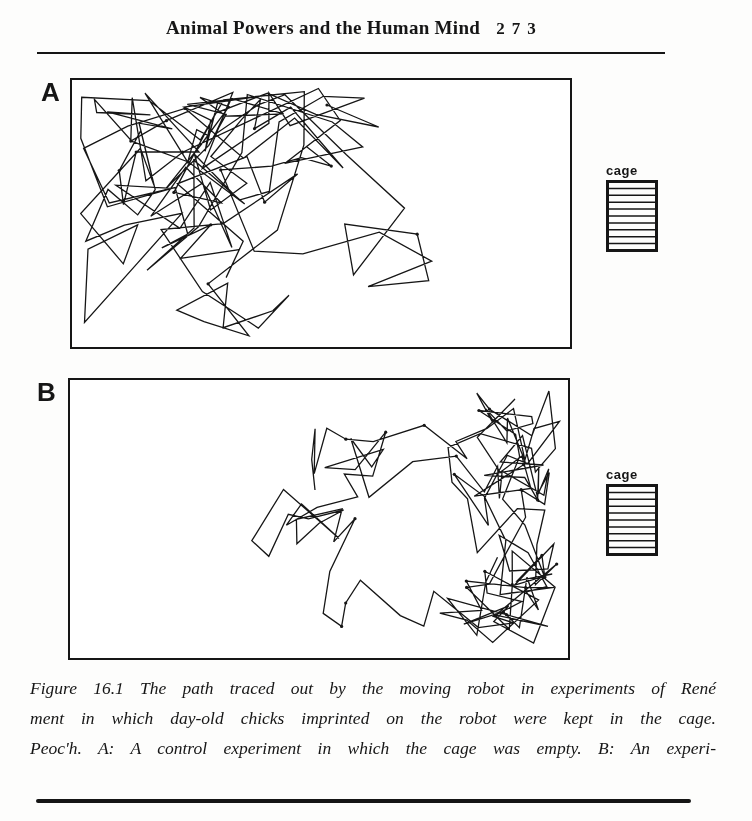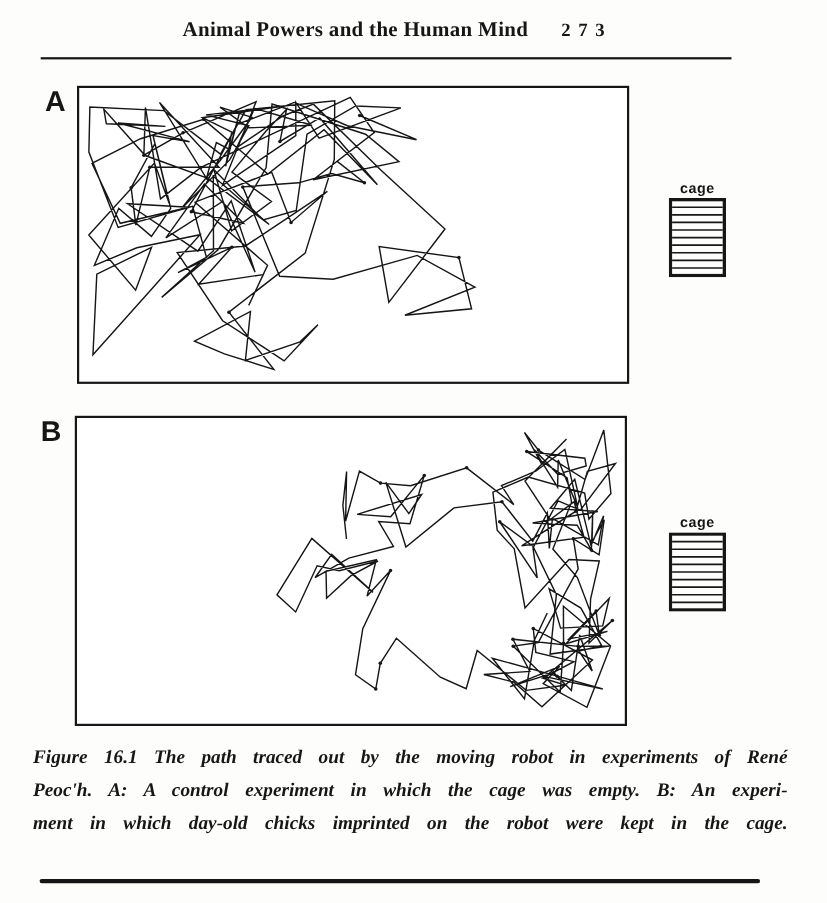--- a/index.html
+++ b/index.html
@@ -13,21 +13,21 @@
   }
   .page{position:absolute;inset:0;}
 
   
   .running-head{
     position:absolute;left:166px;top:17px;
     white-space:nowrap;
     font-weight:bold;font-size:19px;letter-spacing:0.3px;
   }
   .running-head .pageno{
-    margin-left:30px;letter-spacing:7px;font-size:17px;
+    margin-left:16px;letter-spacing:7px;font-size:17px;
   }
   .rule{position:absolute;background:#151515;}
   .rule-top{left:37px;top:52px;width:628px;height:2px;}
   .rule-bottom{left:36px;top:799px;width:655px;height:4px;border-radius:2px;}
 
   
   .panel-label{
     position:absolute;
     font-family:"Liberation Sans", sans-serif;
     font-weight:bold;font-size:26px;line-height:1;
@@ -40,36 +40,36 @@
     border:2px solid #161616;
     background:#fff;
     box-sizing:border-box;
   }
   #box-a{left:70px;top:78px;width:502px;height:271px;}
   #box-b{left:68px;top:378px;width:502px;height:282px;}
   .trace-box svg{display:block;width:100%;height:100%;}
 
   
   .cage{
-    position:absolute;width:56px;text-align:center;
+    position:absolute;width:56px;
   }
   #cage-a{left:606px;top:163px;}
   #cage-b{left:606px;top:467px;}
   .cage-label{
     display:block;
     font-family:"Liberation Sans", sans-serif;
     font-weight:bold;font-size:13px;line-height:15px;
     letter-spacing:0.5px;
   }
   .cage-icon{display:inline-block;margin-top:2px;width:52px;height:72px;}
 
   
   .caption{
     position:absolute;left:30px;top:673px;width:686px;
-    font-style:italic;font-weight:bold;font-size:17.5px;
+    font-style:italic;font-weight:normal;font-size:17.5px;
   }
   .caption p{margin:0;line-height:30px;}
   .caption p.just{text-align:justify;text-align-last:justify;}
 </style>
 </head>
 <body>
 
 <div class="page">
 
   <div class="running-head">
@@ -156,19 +156,19 @@
         <line x1="3" y1="36.0" x2="49" y2="36.0" stroke="#161616" stroke-width="1.5"></line>
         <line x1="3" y1="42.9" x2="49" y2="42.9" stroke="#161616" stroke-width="1.5"></line>
         <line x1="3" y1="49.8" x2="49" y2="49.8" stroke="#161616" stroke-width="1.5"></line>
         <line x1="3" y1="56.7" x2="49" y2="56.7" stroke="#161616" stroke-width="1.5"></line>
         <line x1="3" y1="63.6" x2="49" y2="63.6" stroke="#161616" stroke-width="1.5"></line>
       </svg>
   </div>
 
   <div class="caption">
     <p class="just">Figure 16.1  The path traced out by the moving robot in experiments of René</p>
+    <p class="just">ment in which day-old chicks imprinted on the robot were kept in the cage.</p>
     <p class="just">Peoc'h. A: A control experiment in which the cage was empty. B: An experi-</p>
-    <p class="just">ment in which day-old chicks imprinted on the robot were kept in the cage.</p>
   </div>
 
   <div class="rule rule-bottom"></div>
 
 </div>
 
 </body></html>

